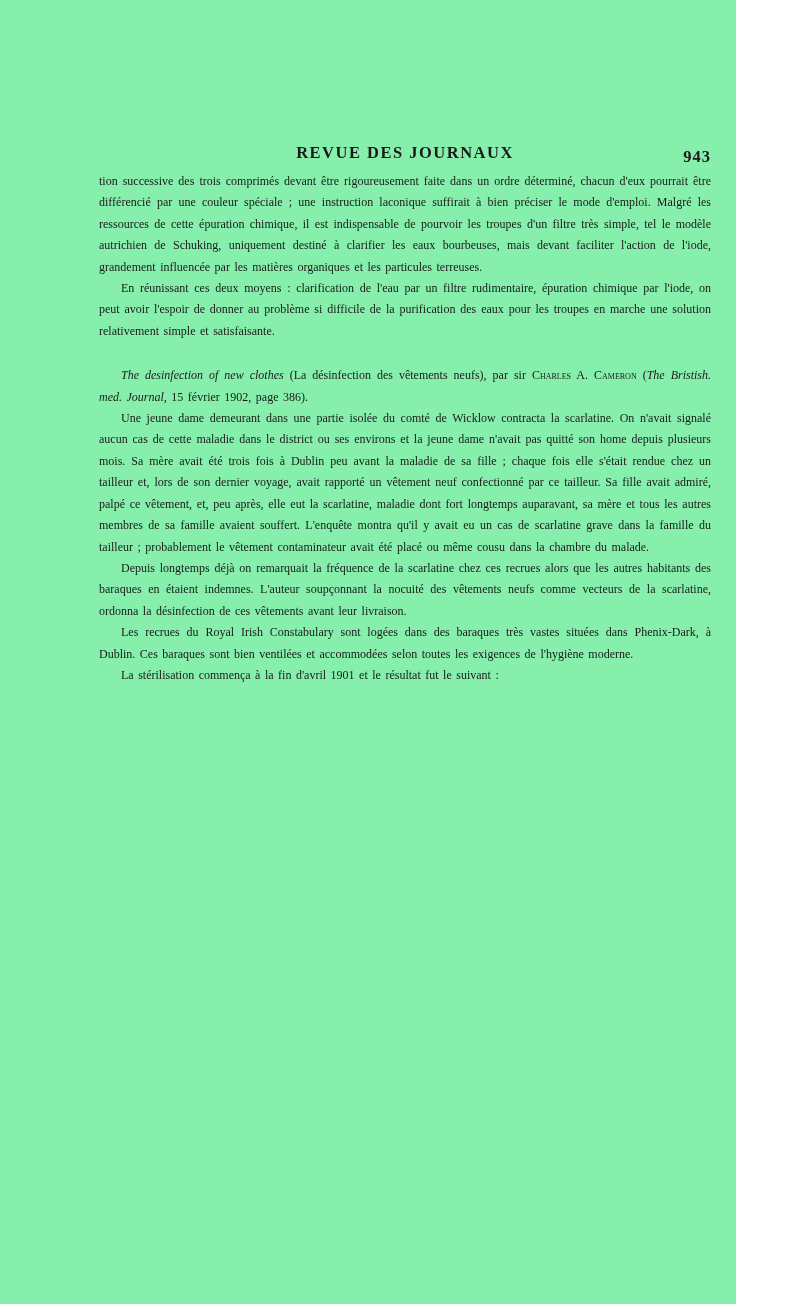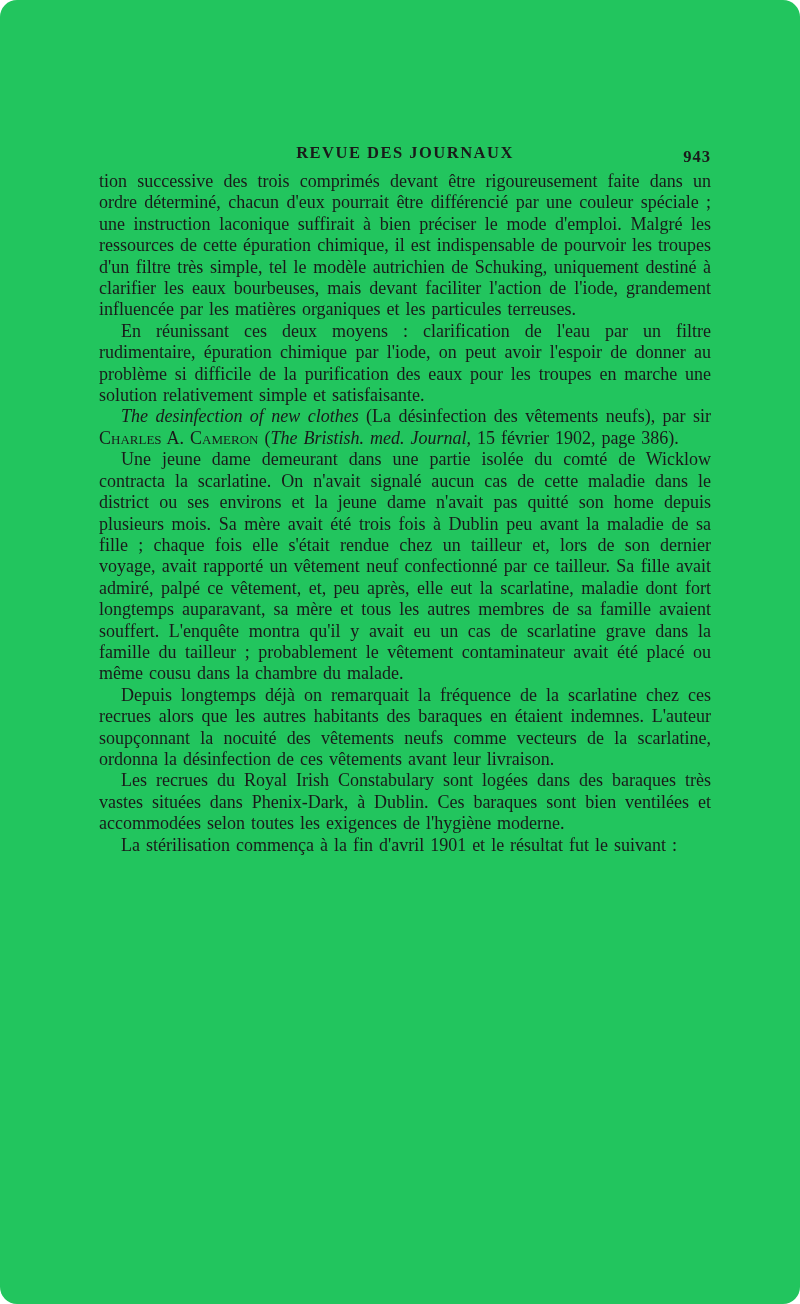--- a/index.html
+++ b/index.html
@@ -2,27 +2,26 @@
 <html><head>
 <meta charset="utf-8">
 <style>
   html, body {
     margin: 0;
     padding: 0;
     background: #ffffff;
   }
   .page {
     position: relative;
-    width: 800px;
+    width: 736px;
     height: 1304px;
-    background: #22c55e;
+    background: #86efac;
     font-family: "Liberation Serif", serif;
     color: #1a1a1a;
     overflow: hidden;
-    border-radius: 17px;
   }
   .content {
     position: absolute;
     left: 99px;
     top: 143px;
     width: 612px;
   }
   .page-header {
     position: relative;
     height: 24px;
@@ -42,34 +41,34 @@
   .page-number {
     position: absolute;
     right: 0;
     top: 4px;
     font-weight: bold;
     font-size: 16.5px;
     letter-spacing: 1px;
   }
   .para {
     margin: 0;
-    font-size: 18px;
+    font-size: 12px;
     line-height: 21.4px;
     text-align: justify;
     text-indent: 22px;
     word-spacing: 1.5px;
   }
   .para.noindent { text-indent: 0; }
   .signature {
     font-size: 17.4px;
     line-height: 21.4px;
     text-align: right;
     padding-right: 78px;
   }
-  .article-heading { }
+  .article-heading { margin-top: 23px; }
   .sc { font-variant: small-caps; }
   .it { font-style: italic; }
 </style>
 </head>
 <body>
 
 <div class="page">
   <div class="content">
 
     <div class="page-header">

